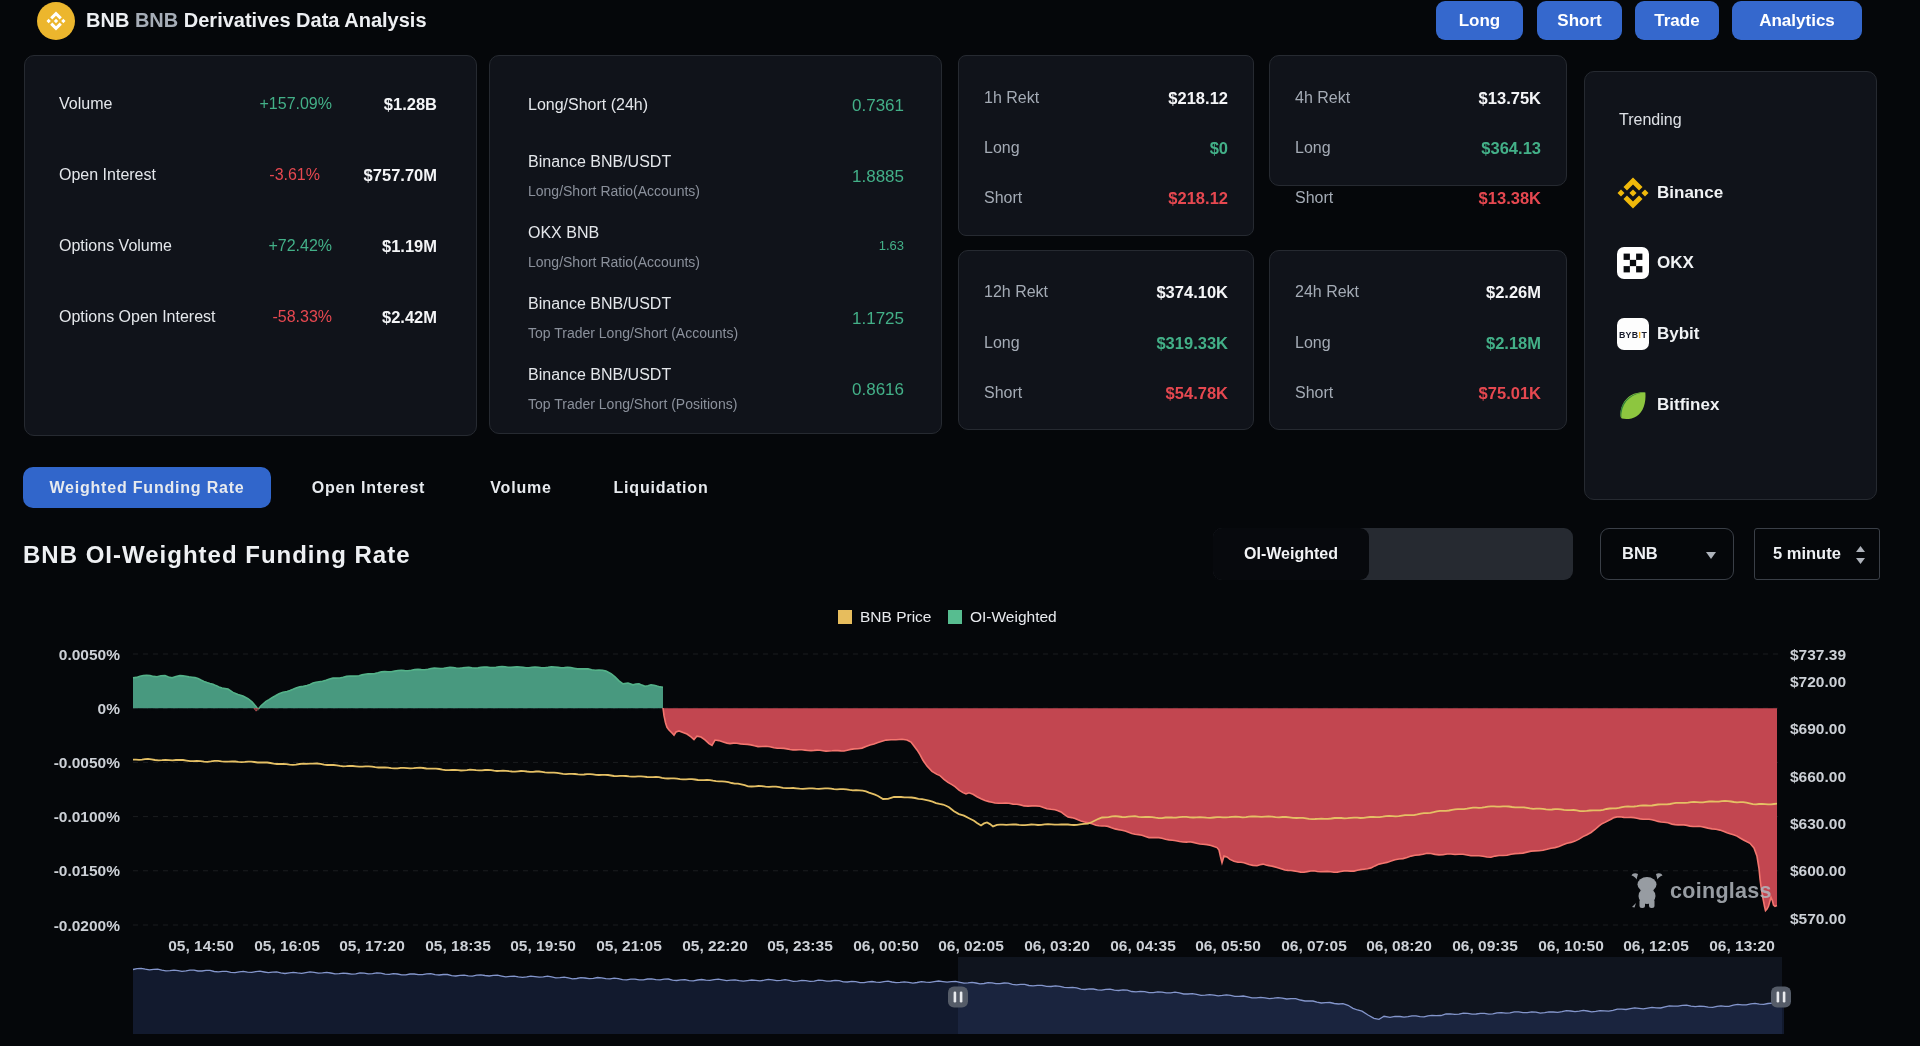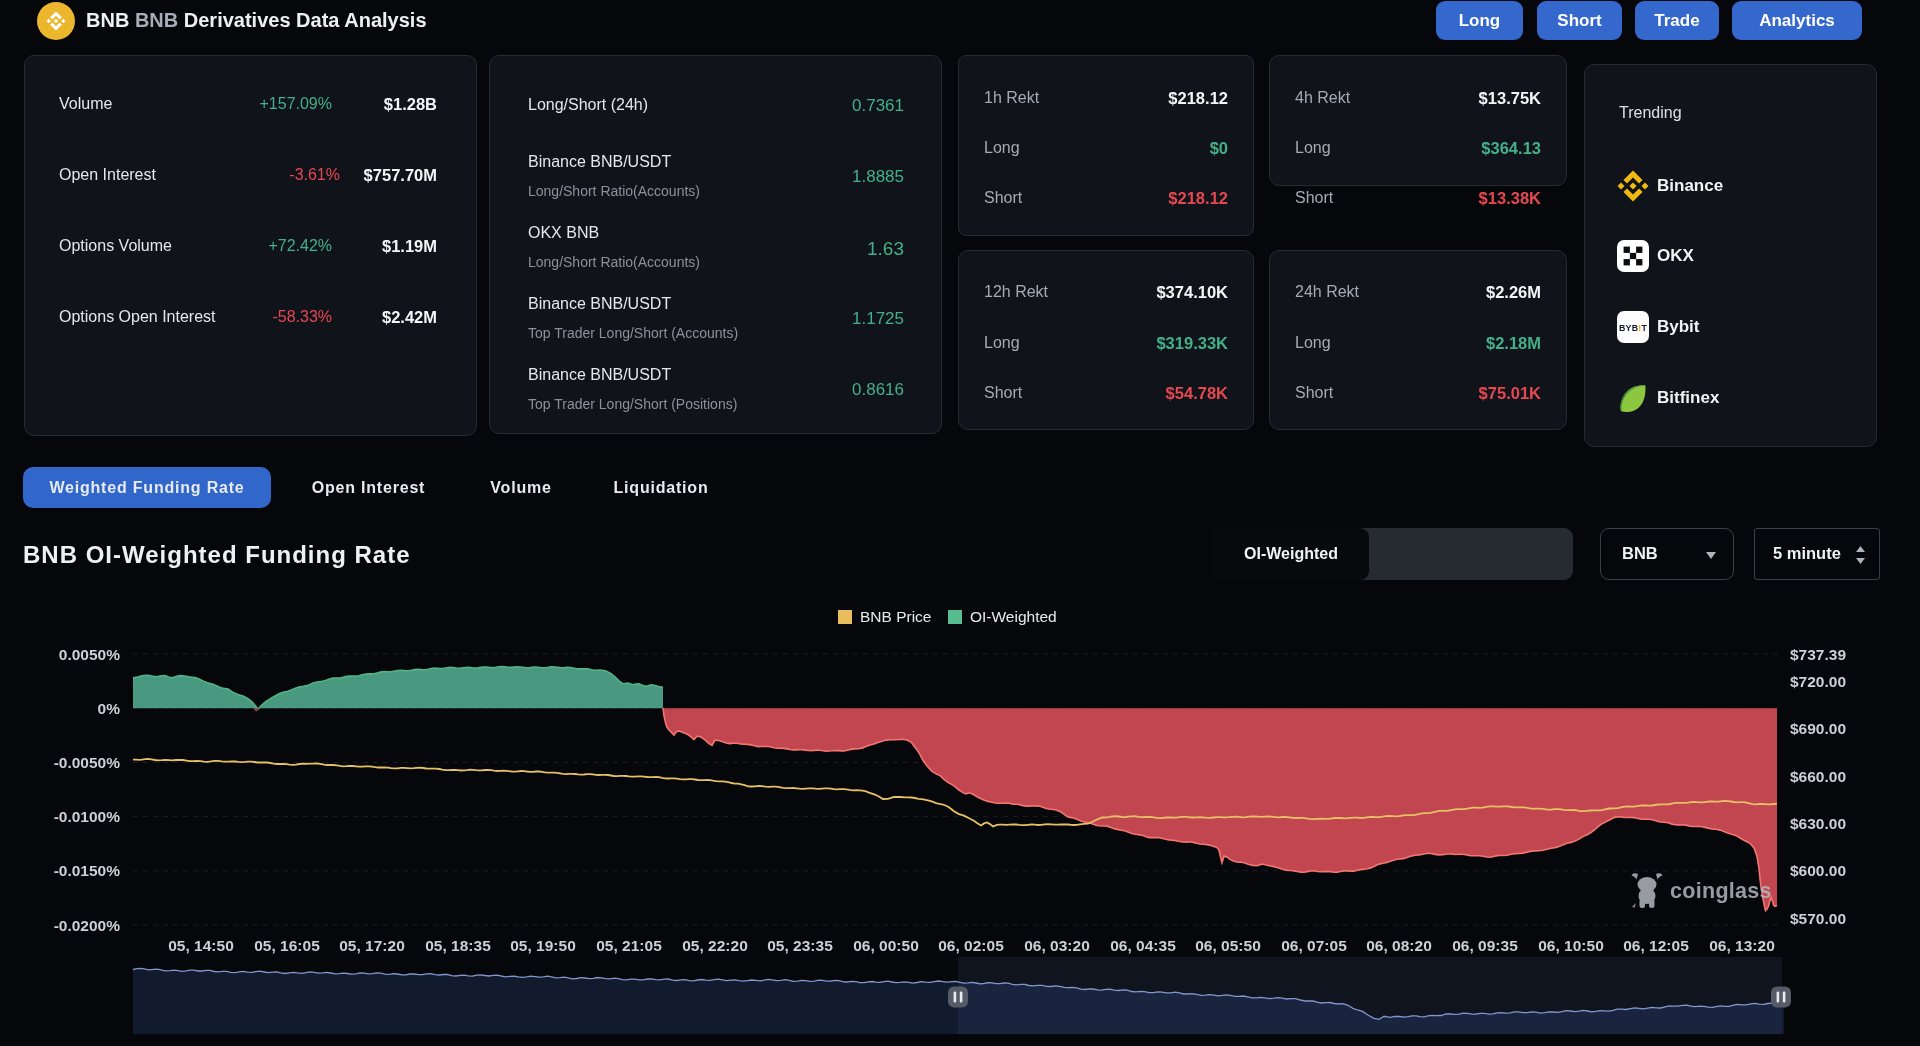--- a/index.html
+++ b/index.html
@@ -32,39 +32,39 @@
 <div class="btn" style="left:1436px;width:87px;">Long</div>
 <div class="btn" style="left:1537px;width:85px;">Short</div>
 <div class="btn" style="left:1635px;width:84px;">Trade</div>
 <div class="btn" style="left:1732px;width:130px;">Analytics</div>
 
 <div class="card" style="left:24px;top:55px;width:453px;height:381px;">
   <span class="lab" style="left:34px;top:39px;">Volume</span>
     <span class="grn" style="right:144px;top:39px;font-size:16px;">+157.09%</span>
     <span class="val" style="right:39px;top:39px;">$1.28B</span>
   <span class="lab" style="left:34px;top:110px;">Open Interest</span>
-    <span class="red" style="right:136px;top:110px;font-size:16px;">-3.61%</span>
+    <span class="red" style="right:156px;top:110px;font-size:16px;">-3.61%</span>
     <span class="val" style="right:39px;top:110px;">$757.70M</span>
   <span class="lab" style="left:34px;top:181px;">Options Volume</span>
     <span class="grn" style="right:144px;top:181px;font-size:16px;">+72.42%</span>
     <span class="val" style="right:39px;top:181px;">$1.19M</span>
   <span class="lab" style="left:34px;top:252px;">Options Open Interest</span>
     <span class="red" style="right:144px;top:252px;font-size:16px;">-58.33%</span>
     <span class="val" style="right:39px;top:252px;margin-left:48px;">$2.42M</span>
 </div>
 
 <div class="card" style="left:489px;top:55px;width:453px;height:379px;">
   <span class="lab" style="left:38px;top:40px;">Long/Short (24h)</span>
     <span class="grn" style="right:37px;top:40px;font-size:17px;">0.7361</span>
   <span class="lab" style="left:38px;top:97px;">Binance BNB/USDT</span>
   <span class="sub" style="left:38px;top:127px;">Long/Short Ratio(Accounts)</span>
     <span class="grn" style="right:37px;top:111px;font-size:17px;">1.8885</span>
   <span class="lab" style="left:38px;top:168px;">OKX BNB</span>
   <span class="sub" style="left:38px;top:198px;">Long/Short Ratio(Accounts)</span>
-    <span class="grn" style="right:37px;top:182px;font-size:19px;text-align:right;">1.63</span>
+    <span class="grn" style="right:37px;top:182px;font-size:13px;text-align:right;">1.63</span>
   <span class="lab" style="left:38px;top:239px;">Binance BNB/USDT</span>
   <span class="sub" style="left:38px;top:269px;">Top Trader Long/Short (Accounts)</span>
     <span class="grn" style="right:37px;top:253px;font-size:17px;">1.1725</span>
   <span class="lab" style="left:38px;top:310px;">Binance BNB/USDT</span>
   <span class="sub" style="left:38px;top:340px;">Top Trader Long/Short (Positions)</span>
     <span class="grn" style="right:37px;top:324px;font-size:17px;">0.8616</span>
 </div>
 
 <div class="card" style="left:958px;top:55px;width:296px;height:181px;border-radius:8px;">
   <span class="glab" style="left:25px;top:33px;">1h Rekt</span>
@@ -92,21 +92,21 @@
 </div>
 <div class="card" style="left:1269px;top:250px;width:298px;height:180px;">
   <span class="glab" style="left:25px;top:32px;">24h Rekt</span>
     <span class="val" style="right:25px;top:32px;">$2.26M</span>
   <span class="glab" style="left:25px;top:83px;">Long</span>
     <span class="grn" style="right:25px;top:83px;font-size:16.5px;font-weight:600;">$2.18M</span>
   <span class="glab" style="left:25px;top:133px;">Short</span>
     <span class="red" style="right:25px;top:133px;font-size:16.5px;font-weight:600;">$75.01K</span>
 </div>
 
-<div class="card" style="left:1584px;top:64px;width:293px;height:383px;">
+<div class="card" style="left:1584px;top:71px;width:293px;height:429px;">
   <span class="lab" style="left:34px;top:39px;color:#dde0e5;">Trending</span>
   <span class="abs" style="left:32px;top:105px;width:32px;height:32px;"><svg width="32" height="32" viewBox="0 0 32 32">
         <g transform="translate(16,16) scale(1.55) translate(-16,-16)">
           <path d="M12.116 14.404L16 10.52l3.886 3.886 2.26-2.26L16 6l-6.144 6.144 2.26 2.26zM6 16l2.26-2.26L10.52 16l-2.26 2.26L6 16zm6.116 1.596L16 21.48l3.886-3.886 2.26 2.259L16 26l-6.144-6.144-.003-.003 2.263-2.257zM21.48 16l2.26-2.26L26 16l-2.26 2.26L21.48 16zm-3.188-.002h.002V16L16 18.294l-2.291-2.29-.004-.004.004-.003.401-.402.195-.195L16 13.706l2.293 2.292z" fill="#f0b90b"></path>
         </g>
       </svg></span>
     <span class="tname" style="top:111px;">Binance</span>
   <span class="abs" style="left:32px;top:175px;width:32px;height:32px;"><svg width="32" height="32" viewBox="0 0 32 32">
         <rect width="32" height="32" rx="7" fill="#fff"></rect>
         <g fill="#0a0c10">

